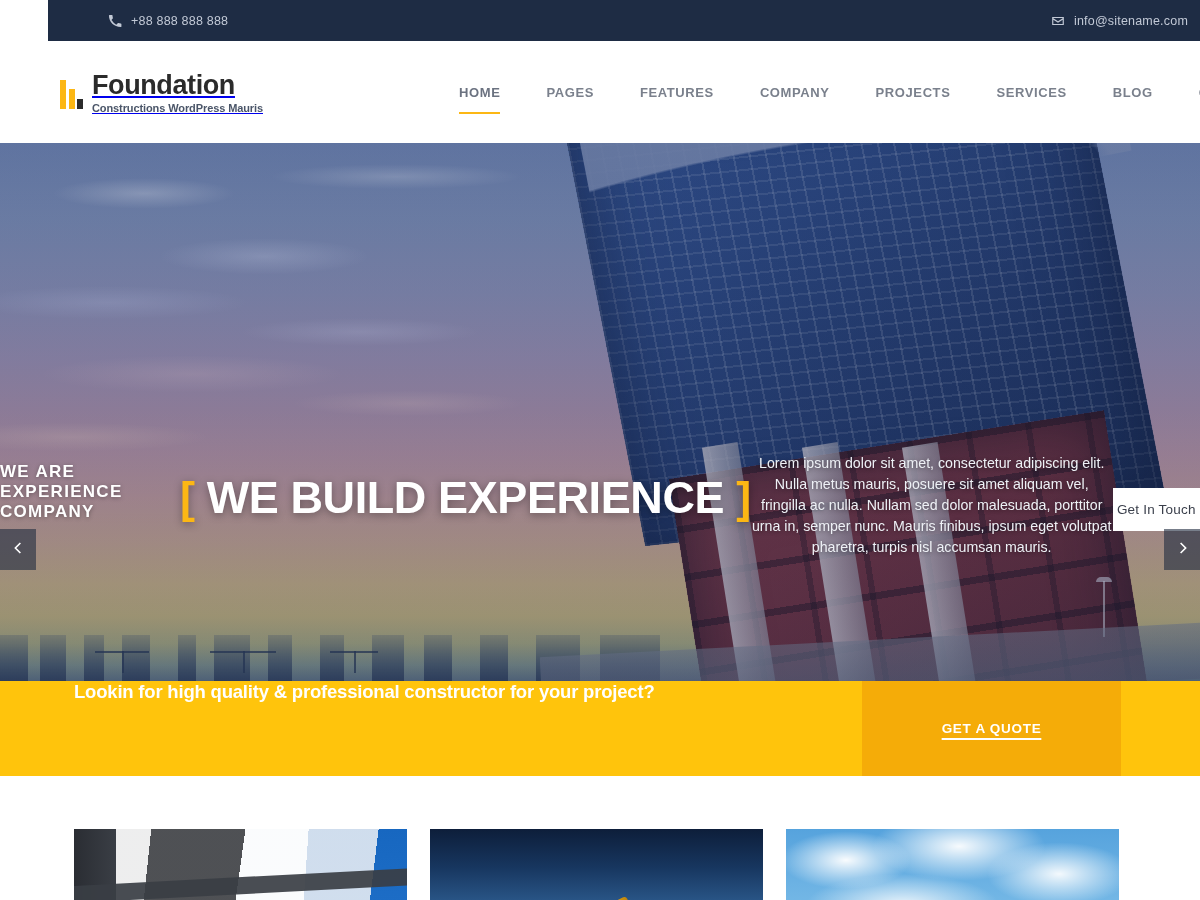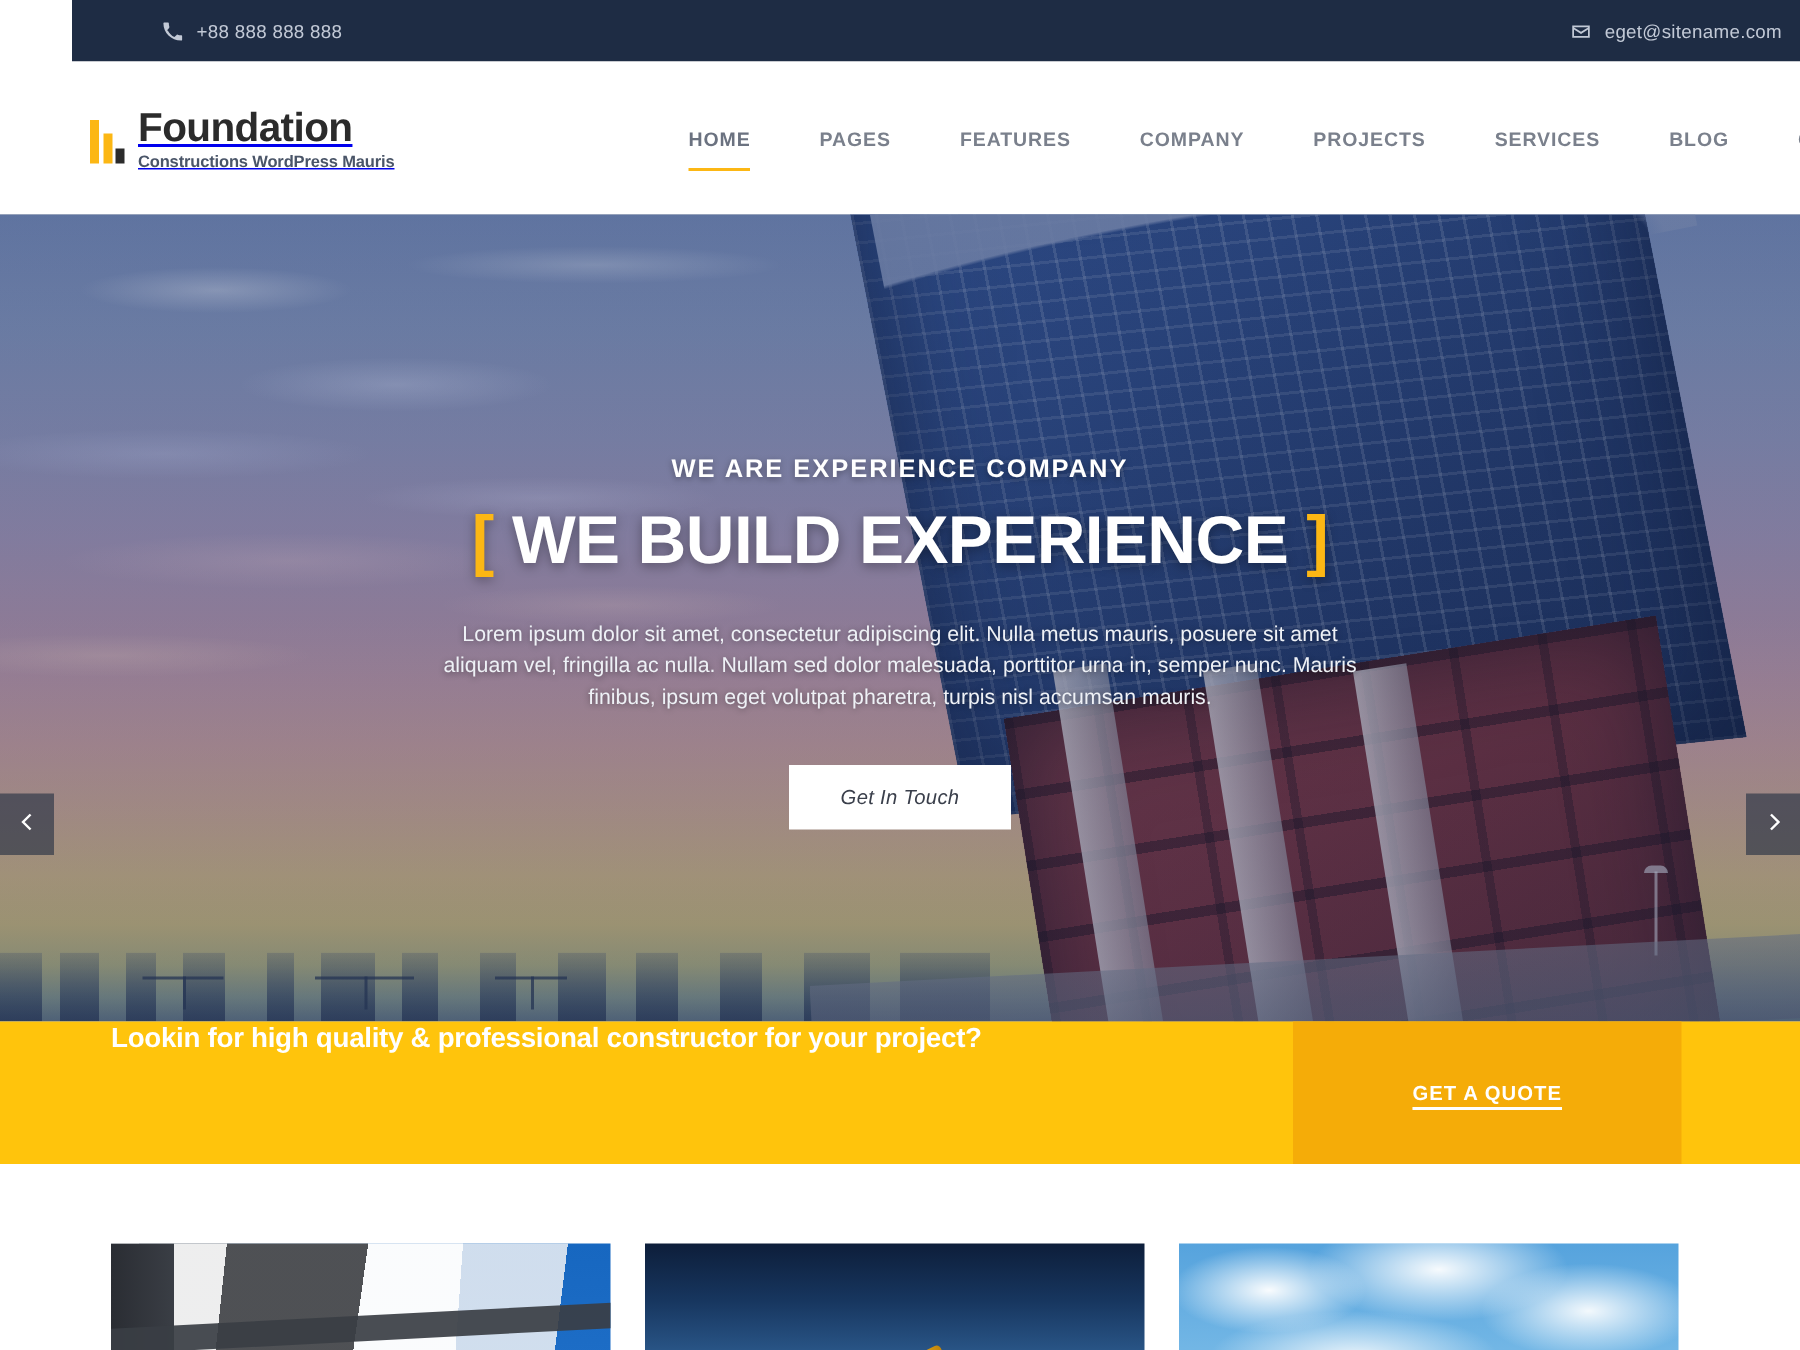--- a/index.html
+++ b/index.html
@@ -180,21 +180,21 @@
     content:""; position:absolute; top:-4px; left:-7px; width:16px; height:5px;
     border-radius:8px 8px 0 0; background:rgba(215,218,228,.6);
   }
   .hero-tint{
     position:absolute; inset:0;
     background:linear-gradient(to bottom, rgba(40,58,104,.20), rgba(40,58,104,.28));
   }
 
   .hero-content{
     position:absolute; inset:0; z-index:5;
-    display:flex; flex-direction:column; align-items:center;
+    display:flex; flex-direction:row; align-items:center;
     padding-top:160px;
   }
   .hero-sub{
     color:#ffffff; font-size:17px; font-weight:bold; letter-spacing:1.3px;
     text-transform:uppercase; text-shadow:0 1px 4px rgba(0,0,0,.35);
   }
   .hero-title{
     margin-top:11px;
     color:#ffffff; font-size:45px; font-weight:bold; letter-spacing:-.4px;
     text-shadow:0 2px 8px rgba(0,0,0,.35); white-space:nowrap;
@@ -203,21 +203,21 @@
   .hero-text{
     margin-top:27px; width:612px; text-align:center;
     color:#eef1f6; font-size:14.2px; line-height:21px;
     text-shadow:0 1px 4px rgba(0,0,0,.4);
   }
   .hero-btn{
     margin-top:34px; width:148px; height:43px;
     background:#ffffff; color:#3a3f4b;
     border:none; font-size:13.5px; font-family:"Liberation Sans", sans-serif;
     cursor:pointer; letter-spacing:.2px;
-    display:flex; align-items:center; justify-content:center;font-style:italic;
+    display:flex; align-items:center; justify-content:center;
   }
 
   .slider-arrow{
     position:absolute; top:386px; width:36px; height:41px; z-index:6;
     background:rgba(35,46,66,.62);
     display:flex; align-items:center; justify-content:center;
     cursor:pointer; border:none;
   }
   .slider-arrow svg{ width:15px; height:18px; fill:none; stroke:#ffffff; stroke-width:2.6; }
   .arrow-prev{ left:0; }
@@ -298,21 +298,21 @@
         </svg>
     </span>
     <span>+88 888 888 888</span>
   </div>
   <div class="topbar-right">
     <span class="tb-icon">
       <svg viewBox="0 0 24 24">
           <path d="M2 5h20v14H2V5zm2 2v.3l8 5.1 8-5.1V7H4zm16 10v-7.3l-8 5.1-8-5.1V17h16z"></path>
         </svg>
     </span>
-    <span>eget@sitename.com</span>
+    <span>info@sitename.com</span>
   </div>
 </div>
 
 <div class="header">
   <a class="brand" href="#">
     <span class="logo-mark">
       <i class="bar-a"></i>
         <i class="bar-b"></i>
         <i class="bar-c"></i>
     </span>

